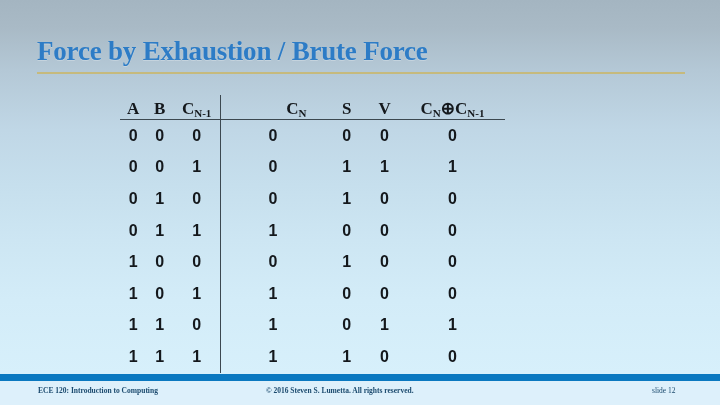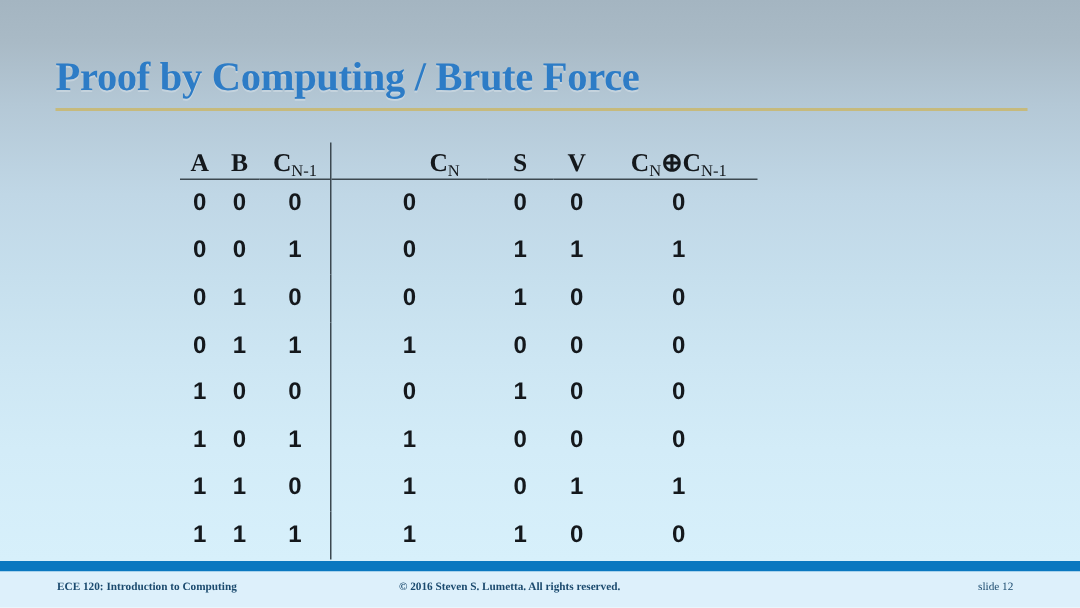--- a/index.html
+++ b/index.html
@@ -76,21 +76,21 @@
     padding-bottom: 2px;
   }
   tbody td {
     font-size: 16px;
     height: 31.6px;
     font-family: "Liberation Sans", sans-serif;
     font-weight: 700;
   }
   th sub {
     font-size: 11px;
-    font-weight: 400;
+    font-weight: 700;
     vertical-align: baseline;
     position: relative;
     top: 3px;
   }
   
   .col-a  { width: 30px; }
   .col-b  { width: 31px; }
   .col-c1 { width: 52px; }
   .col-cn { width: 66px; padding-left: 47px; }
   .col-s  { width: 54px; }
@@ -130,21 +130,21 @@
   }
   #footer-course { left: 38px; }
   #footer-copyright { left: 266px; }
   #footer-slide { left: 652px; font-weight: 400; }
 </style>
 </head>
 <body>
 
 <div id="slide">
 
-  <div id="title">Proof by Computing / Brute Force</div>
+  <div id="title">Force by Exhaustion / Brute Force</div>
   <div id="title-rule"></div>
 
   <div id="truth-table">
     <table>
       <thead>
         <tr>
           <th class="col-a">A</th>
           <th class="col-b">B</th>
           <th class="col-c1 divider"><span>C</span><sub>N-1</sub></th>
           <th class="col-cn"><span>C</span><sub>N</sub></th>

